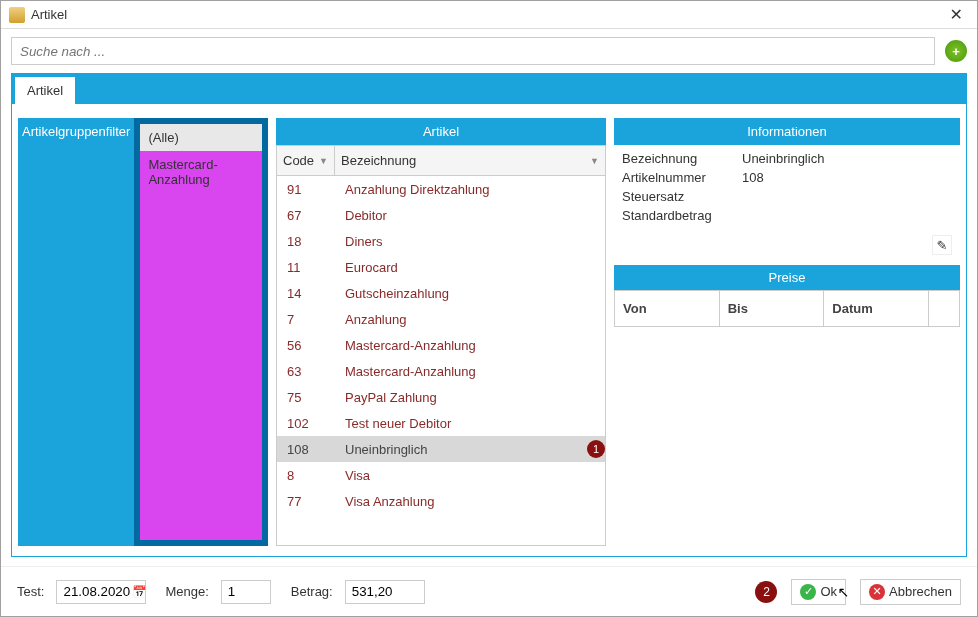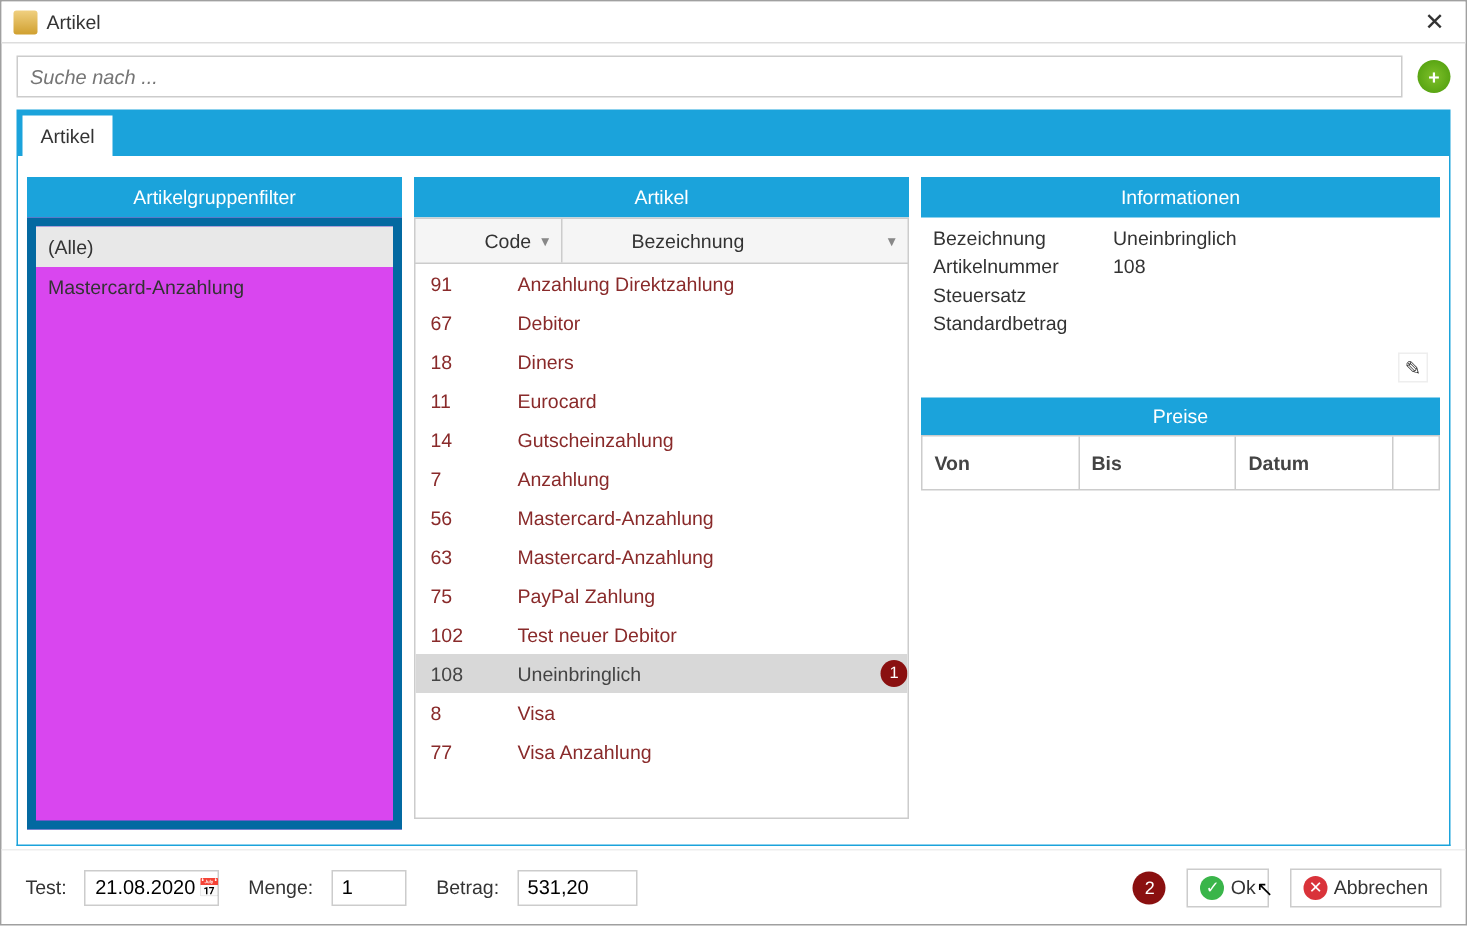--- a/index.html
+++ b/index.html
@@ -8,27 +8,27 @@
 .titlebar .icon { width: 16px; height: 16px; background: linear-gradient(#f0d080,#d0a030); border-radius: 2px; margin-right: 6px; display: inline-block; vertical-align: middle; }
 .titlebar .title { display: flex; align-items: center; }
 .titlebar .close { font-size: 16px; cursor: pointer; padding: 2px 6px; }
 .search-row { display: flex; align-items: center; padding: 8px 10px 8px 10px; gap: 10px; }
 .search-input { flex: 1; height: 28px; border: 1px solid #ccc; padding: 4px 8px; font-style: italic; color: #888; }
 .add-btn { width: 22px; height: 22px; border-radius: 50%; background: radial-gradient(#7ec02a,#4a9a0a); color: #fff; font-weight: bold; display: flex; align-items: center; justify-content: center; cursor: pointer; }
 .tabstrip { margin: 0 10px; background: #1ba3db; padding: 4px 4px 0 4px; display: flex; }
 .tab { background: #fff; padding: 6px 12px; font-size: 13px; cursor: pointer; }
 .main { display: flex; gap: 8px; margin: 0 10px; padding: 14px 6px 10px 6px; background: #fff; border: 1px solid #1ba3db; border-top: none; }
 .panel-header { background: #1ba3db; color: #fff; text-align: center; padding: 6px 4px; font-size: 13px; }
-.col-left { width: 250px; display: flex; flex-direction: column; }
+.col-left { width: 250px; display: flex; }
 .group-list { border: 6px solid #0369a1; flex: 1; background: #d946ef; min-height: 408px; }
 .group-item { padding: 6px 8px; cursor: pointer; }
 .group-item.selected { background: #e8e8e8; }
 .col-mid { width: 330px; display: flex; flex-direction: column; }
 .grid-header { display: flex; background: #f5f5f5; border: 1px solid #ccc; }
-.grid-header .hcell { padding: 7px 6px; font-weight: normal; color: #333; display: flex; align-items: center; justify-content: space-between; margin-left: 40px; }
+.grid-header .hcell { padding: 7px 6px; font-weight: normal; color: #333; display: flex; align-items: center; justify-content: space-between; }
 .hcell.code { width: 58px; border-right: 1px solid #ccc; }
 .hcell.bez { flex: 1; }
 .filter-ico { font-size: 9px; color: #888; }
 .grid-body { border: 1px solid #ccc; border-top: none; height: 370px; overflow-y: scroll; background: #fff; position: relative; }
 .row { display: flex; align-items: center; height: 26px; cursor: pointer; }
 .row .c-code { width: 58px; padding-left: 10px; color: #892a2a; }
 .row .c-bez { flex: 1; padding-left: 10px; color: #892a2a; }
 .row.selected { background: #d8d8d8; }
 .row.selected .c-code, .row.selected .c-bez { color: #444; }
 .badge { width: 18px; height: 18px; border-radius: 50%; background: #8a1010; color: #fff; font-size: 11px; display: inline-flex; align-items: center; justify-content: center; margin-left: 10px; }

